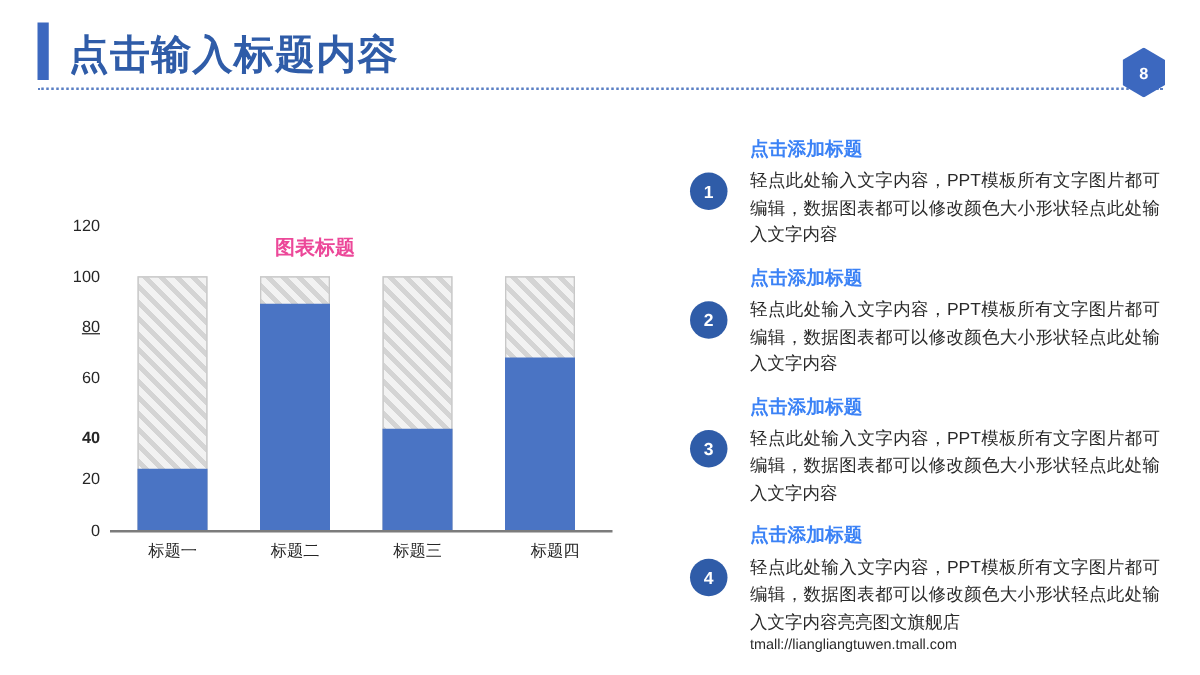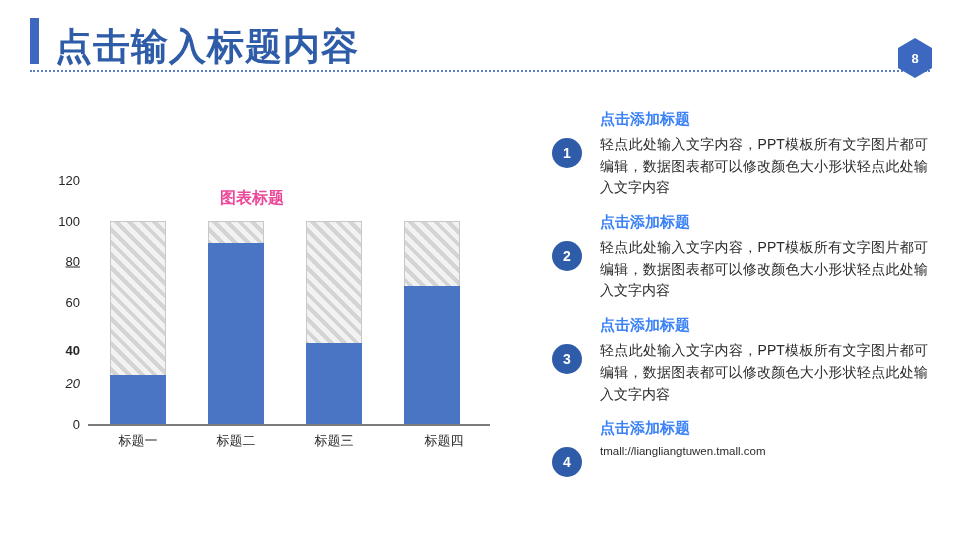--- a/index.html
+++ b/index.html
@@ -27,21 +27,21 @@
     left: 30px;
     top: 18px;
     width: 9px;
     height: 46px;
     background: #3c68bf;
   }
   .slide-title {
     position: absolute;
     left: 55px;
     top: 22px;
-    font-size: 37px;
+    font-size: 32px;
     font-weight: bold;
     color: #2f5ca8;
     letter-spacing: 1px;
     white-space: nowrap;
   }
   .dotted-rule {
     position: absolute;
     left: 30px;
     top: 70px;
     width: 900px;
@@ -219,21 +219,21 @@
 
   <div class="chart-area">
     <div class="chart-title">图表标题</div>
 
     <div class="y-labels">
       <div class="y-label" style="top:0px;">120</div>
       <div class="y-label" style="top:40.7px;">100</div>
       <div class="y-label" style="top:81.3px;text-decoration:underline;">80</div>
       <div class="y-label" style="top:122px;padding-left:20px;">60</div>
       <div class="y-label" style="top:170px;font-weight:bold;">40</div>
-      <div class="y-label" style="top:203.3px;font-style:italic;">20</div>
+      <div class="y-label" style="top:203.3px;">20</div>
       <div class="y-label" style="top:244px;">0</div>
     </div>
 
     <div class="plot">
 
       <div class="bar-group" style="left:22px;">
         <div class="bar-stripe" style="height:203.3px;"></div>
         <div class="bar-value" style="height:48.8px;"></div>
       </div>
 
@@ -279,18 +279,19 @@
 
     <div class="item">
       <div class="item-num">3</div>
       <div class="item-title">点击添加标题</div>
       <div class="item-body">轻点此处输入文字内容，PPT模板所有文字图片都可编辑，数据图表都可以修改颜色大小形状轻点此处输入文字内容</div>
     </div>
 
     <div class="item">
       <div class="item-num">4</div>
       <div class="item-title">点击添加标题</div>
+      <div class="item-body">轻点此处输入文字内容，PPT模板所有文字图片都可编辑，数据图表都可以修改颜色大小形状轻点此处输入文字内容亮亮图文旗舰店</div>
       <div class="item-link">tmall://liangliangtuwen.tmall.com</div>
     </div>
 
   </div>
 
 </div>
 
 </body></html>

